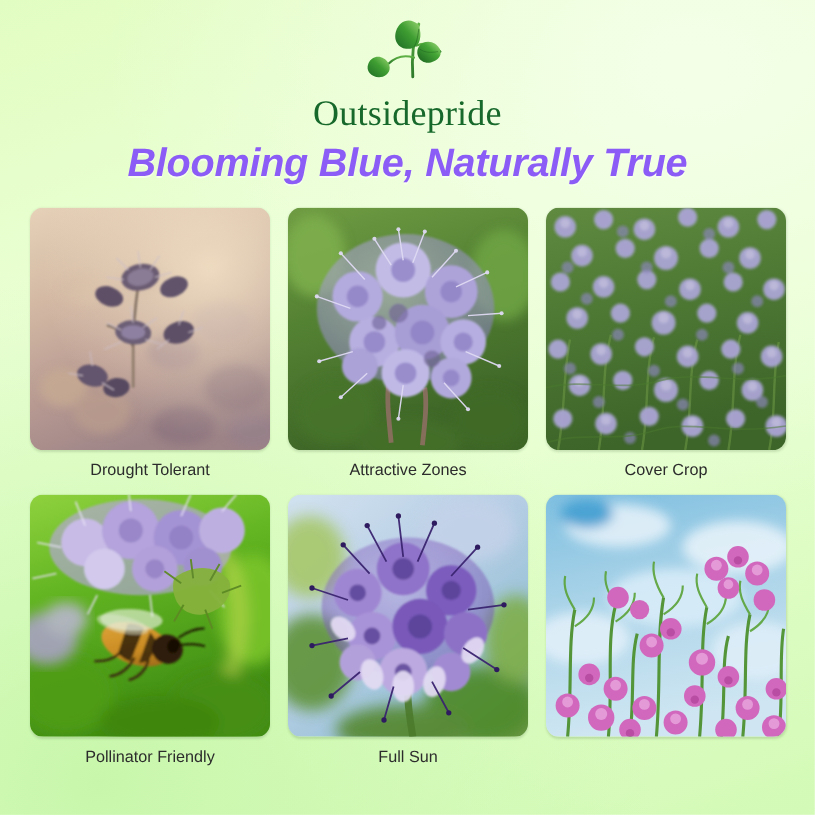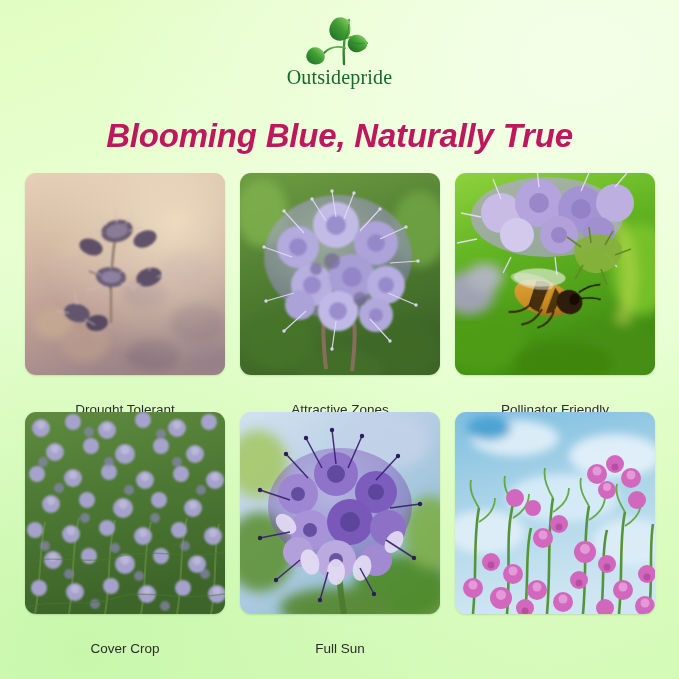--- a/index.html
+++ b/index.html
@@ -36,39 +36,39 @@
 
   .brand-mark {
     height: 58px;
     display: flex;
     align-items: flex-end;
     justify-content: center;
   }
 
   .brand-name {
     font-family: "Liberation Serif", "DejaVu Serif", serif;
-    font-size: 20px;
+    font-size: 30px;
     letter-spacing: 0.2px;
     color: #17682b;
-    margin-top: 1px;
+    margin-top: 14px;
     line-height: 1;
   }
 
   
   .headline {
     position: absolute;
     top: 117px;
     left: 0;
     width: 679px;
     text-align: center;
     font-size: 33px;
     font-weight: bold;
     font-style: italic;
     letter-spacing: -0.2px;
-    color: #be185d;
+    color: #8b5cf6;
     text-shadow: 0 1px 0 rgba(255,255,255,.55);
     white-space: nowrap;
   }
 
   
   .grid {
     position: absolute;
     top: 173px;
     left: 25px;
     width: 630px;
@@ -94,21 +94,21 @@
   }
 
   .thumb svg { display: block; width: 200px; height: 202px; }
 
   .caption {
     width: 200px;
     text-align: center;
     font-size: 13.5px;
     color: #2c2c2c;
     line-height: 1;
-    margin-top: 28px;
+    margin-top: 10px;
     white-space: nowrap;
   }
 </style>
 </head>
 <body>
 
 <div class="page">
 
   <div class="brand">
     <div class="brand-mark">
@@ -288,107 +288,20 @@
               <circle cx="150" cy="168" r="1.7"></circle>
               <circle cx="92" cy="176" r="1.7"></circle>
             <circle cx="44" cy="158" r="1.7"></circle>
               <circle cx="26" cy="128" r="1.7"></circle>
               <circle cx="24" cy="74" r="1.7"></circle>
             <circle cx="44" cy="38" r="1.7"></circle>
           </g>
         </svg>
       </div>
       <div class="caption">Attractive Zones</div>
-    </div>
-
-    <div class="cell">
-      <div class="thumb">
-        <svg viewBox="0 0 200 202" preserveAspectRatio="none" aria-hidden="true">
-          <defs>
-            <linearGradient id="g3bg" x1="0" y1="0" x2="0.3" y2="1">
-              <stop offset="0%" stop-color="#8fd23e"></stop>
-              <stop offset="40%" stop-color="#63b522"></stop>
-              <stop offset="100%" stop-color="#3f8c13"></stop>
-            </linearGradient>
-            <filter id="g3blur">
-                <feGaussianBlur stdDeviation="5.5"></feGaussianBlur>
-              </filter>
-            <filter id="g3soft">
-                <feGaussianBlur stdDeviation="0.7"></feGaussianBlur>
-              </filter>
-            <linearGradient id="beeBody" x1="0" y1="0" x2="1" y2="1">
-              <stop offset="0%" stop-color="#e0a93c"></stop>
-              <stop offset="60%" stop-color="#c98a22"></stop>
-              <stop offset="100%" stop-color="#8a5c14"></stop>
-            </linearGradient>
-          </defs>
-          <rect width="200" height="202" fill="url(#g3bg)"></rect>
-          <g filter="url(#g3blur)" opacity="0.9">
-            <ellipse cx="30" cy="166" rx="40" ry="34" fill="#4f9c18"></ellipse>
-            <ellipse cx="160" cy="178" rx="46" ry="32" fill="#478f14"></ellipse>
-            <ellipse cx="186" cy="96" rx="30" ry="46" fill="#7ac42c"></ellipse>
-            <ellipse cx="108" cy="190" rx="50" ry="22" fill="#3f8610"></ellipse>
-            <path d="M150 40 C176 60 182 110 166 150" stroke="#cfe05a" stroke-width="14" fill="none" opacity="0.55"></path>
-          </g>
-
-          <g filter="url(#g3soft)">
-            <ellipse cx="92" cy="44" rx="76" ry="40" fill="#b7a6dd" opacity="0.65"></ellipse>
-            <circle cx="46" cy="40" r="20" fill="#c8bbe6"></circle>
-            <circle cx="84" cy="30" r="24" fill="#b4a3dc"></circle>
-            <circle cx="126" cy="36" r="23" fill="#a493d4"></circle>
-            <circle cx="160" cy="30" r="19" fill="#bdb0e0"></circle>
-            <circle cx="62" cy="62" r="17" fill="#d2c9ec"></circle>
-            <circle cx="104" cy="62" r="19" fill="#b2a0da"></circle>
-            <circle cx="144" cy="60" r="16" fill="#a190d0"></circle>
-            <g fill="#8b79bf" opacity="0.65">
-              <circle cx="84" cy="30" r="10"></circle>
-                <circle cx="126" cy="36" r="10"></circle>
-                <circle cx="104" cy="62" r="8"></circle>
-            </g>
-            <g stroke="#e6dff5" stroke-width="1.3" fill="none" opacity="0.92">
-              <path d="M46 26 L38 6 M84 14 L82 -4 M126 18 L134 0 M160 14 L172 0
-                       M26 44 L6 40 M22 66 L2 70 M56 84 L48 100 M100 84 L102 102 M150 80 L162 94"></path>
-            </g>
-          </g>
-
-          <g opacity="0.95">
-            <path d="M120 70 C134 58 156 58 166 72 C170 84 160 98 144 100 C128 102 116 88 120 70 Z" fill="#86b23c"></path>
-            <g stroke="#5d8a24" stroke-width="1.6" fill="none">
-              <path d="M126 74 L112 64 M136 70 L134 54 M150 72 L158 58 M160 82 L176 76 M146 96 L152 112 M128 92 L120 106"></path>
-            </g>
-          </g>
-
-          <g transform="translate(54,82) rotate(18)" filter="url(#g3soft)">
-            <ellipse cx="46" cy="30" rx="30" ry="17" fill="url(#beeBody)"></ellipse>
-            <g fill="#2e1f08">
-              <path d="M34 16 C40 14 44 14 48 15 L46 45 C42 45 38 44 34 42 Z" opacity="0.85"></path>
-              <path d="M54 17 C58 19 61 22 63 26 L60 40 C58 42 56 43 53 44 Z" opacity="0.8"></path>
-              <ellipse cx="72" cy="26" rx="13" ry="12"></ellipse>
-            </g>
-            <ellipse cx="76" cy="22" rx="5" ry="6" fill="#120c03"></ellipse>
-            <g stroke="#1d1405" stroke-width="1.6" fill="none">
-              <path d="M78 14 C84 6 90 2 96 0"></path>
-              <path d="M80 20 C88 16 94 14 101 14"></path>
-            </g>
-            <ellipse cx="36" cy="12" rx="26" ry="9" fill="#eef4e2" opacity="0.62" transform="rotate(-16 36 12)"></ellipse>
-            <ellipse cx="30" cy="18" rx="22" ry="7" fill="#e2ead4" opacity="0.5" transform="rotate(-4 30 18)"></ellipse>
-            <g stroke="#3a2a0c" stroke-width="2" fill="none" stroke-linecap="round">
-              <path d="M60 40 C60 50 56 56 50 60"></path>
-              <path d="M48 42 C46 52 42 58 34 62"></path>
-              <path d="M36 40 C32 48 26 52 18 54"></path>
-            </g>
-          </g>
-
-          <g filter="url(#g3blur)" opacity="0.8">
-            <ellipse cx="14" cy="120" rx="26" ry="22" fill="#b3a2d8"></ellipse>
-            <ellipse cx="30" cy="104" rx="18" ry="14" fill="#c4b7e3"></ellipse>
-          </g>
-        </svg>
-      </div>
-      <div class="caption">Pollinator Friendly</div>
     </div>
 
     <div class="cell">
       <div class="thumb">
         <svg viewBox="0 0 200 202" preserveAspectRatio="none" aria-hidden="true">
           <defs>
             <linearGradient id="g4bg" x1="0" y1="0" x2="0.2" y2="1">
               <stop offset="0%" stop-color="#5f8a3f"></stop>
               <stop offset="50%" stop-color="#4c7733"></stop>
               <stop offset="100%" stop-color="#3d6429"></stop>
@@ -498,20 +411,107 @@
           </g>
         </svg>
       </div>
       <div class="caption">Cover Crop</div>
     </div>
 
     <div class="cell">
       <div class="thumb">
         <svg viewBox="0 0 200 202" preserveAspectRatio="none" aria-hidden="true">
           <defs>
+            <linearGradient id="g3bg" x1="0" y1="0" x2="0.3" y2="1">
+              <stop offset="0%" stop-color="#8fd23e"></stop>
+              <stop offset="40%" stop-color="#63b522"></stop>
+              <stop offset="100%" stop-color="#3f8c13"></stop>
+            </linearGradient>
+            <filter id="g3blur">
+                <feGaussianBlur stdDeviation="5.5"></feGaussianBlur>
+              </filter>
+            <filter id="g3soft">
+                <feGaussianBlur stdDeviation="0.7"></feGaussianBlur>
+              </filter>
+            <linearGradient id="beeBody" x1="0" y1="0" x2="1" y2="1">
+              <stop offset="0%" stop-color="#e0a93c"></stop>
+              <stop offset="60%" stop-color="#c98a22"></stop>
+              <stop offset="100%" stop-color="#8a5c14"></stop>
+            </linearGradient>
+          </defs>
+          <rect width="200" height="202" fill="url(#g3bg)"></rect>
+          <g filter="url(#g3blur)" opacity="0.9">
+            <ellipse cx="30" cy="166" rx="40" ry="34" fill="#4f9c18"></ellipse>
+            <ellipse cx="160" cy="178" rx="46" ry="32" fill="#478f14"></ellipse>
+            <ellipse cx="186" cy="96" rx="30" ry="46" fill="#7ac42c"></ellipse>
+            <ellipse cx="108" cy="190" rx="50" ry="22" fill="#3f8610"></ellipse>
+            <path d="M150 40 C176 60 182 110 166 150" stroke="#cfe05a" stroke-width="14" fill="none" opacity="0.55"></path>
+          </g>
+
+          <g filter="url(#g3soft)">
+            <ellipse cx="92" cy="44" rx="76" ry="40" fill="#b7a6dd" opacity="0.65"></ellipse>
+            <circle cx="46" cy="40" r="20" fill="#c8bbe6"></circle>
+            <circle cx="84" cy="30" r="24" fill="#b4a3dc"></circle>
+            <circle cx="126" cy="36" r="23" fill="#a493d4"></circle>
+            <circle cx="160" cy="30" r="19" fill="#bdb0e0"></circle>
+            <circle cx="62" cy="62" r="17" fill="#d2c9ec"></circle>
+            <circle cx="104" cy="62" r="19" fill="#b2a0da"></circle>
+            <circle cx="144" cy="60" r="16" fill="#a190d0"></circle>
+            <g fill="#8b79bf" opacity="0.65">
+              <circle cx="84" cy="30" r="10"></circle>
+                <circle cx="126" cy="36" r="10"></circle>
+                <circle cx="104" cy="62" r="8"></circle>
+            </g>
+            <g stroke="#e6dff5" stroke-width="1.3" fill="none" opacity="0.92">
+              <path d="M46 26 L38 6 M84 14 L82 -4 M126 18 L134 0 M160 14 L172 0
+                       M26 44 L6 40 M22 66 L2 70 M56 84 L48 100 M100 84 L102 102 M150 80 L162 94"></path>
+            </g>
+          </g>
+
+          <g opacity="0.95">
+            <path d="M120 70 C134 58 156 58 166 72 C170 84 160 98 144 100 C128 102 116 88 120 70 Z" fill="#86b23c"></path>
+            <g stroke="#5d8a24" stroke-width="1.6" fill="none">
+              <path d="M126 74 L112 64 M136 70 L134 54 M150 72 L158 58 M160 82 L176 76 M146 96 L152 112 M128 92 L120 106"></path>
+            </g>
+          </g>
+
+          <g transform="translate(54,82) rotate(18)" filter="url(#g3soft)">
+            <ellipse cx="46" cy="30" rx="30" ry="17" fill="url(#beeBody)"></ellipse>
+            <g fill="#2e1f08">
+              <path d="M34 16 C40 14 44 14 48 15 L46 45 C42 45 38 44 34 42 Z" opacity="0.85"></path>
+              <path d="M54 17 C58 19 61 22 63 26 L60 40 C58 42 56 43 53 44 Z" opacity="0.8"></path>
+              <ellipse cx="72" cy="26" rx="13" ry="12"></ellipse>
+            </g>
+            <ellipse cx="76" cy="22" rx="5" ry="6" fill="#120c03"></ellipse>
+            <g stroke="#1d1405" stroke-width="1.6" fill="none">
+              <path d="M78 14 C84 6 90 2 96 0"></path>
+              <path d="M80 20 C88 16 94 14 101 14"></path>
+            </g>
+            <ellipse cx="36" cy="12" rx="26" ry="9" fill="#eef4e2" opacity="0.62" transform="rotate(-16 36 12)"></ellipse>
+            <ellipse cx="30" cy="18" rx="22" ry="7" fill="#e2ead4" opacity="0.5" transform="rotate(-4 30 18)"></ellipse>
+            <g stroke="#3a2a0c" stroke-width="2" fill="none" stroke-linecap="round">
+              <path d="M60 40 C60 50 56 56 50 60"></path>
+              <path d="M48 42 C46 52 42 58 34 62"></path>
+              <path d="M36 40 C32 48 26 52 18 54"></path>
+            </g>
+          </g>
+
+          <g filter="url(#g3blur)" opacity="0.8">
+            <ellipse cx="14" cy="120" rx="26" ry="22" fill="#b3a2d8"></ellipse>
+            <ellipse cx="30" cy="104" rx="18" ry="14" fill="#c4b7e3"></ellipse>
+          </g>
+        </svg>
+      </div>
+      <div class="caption">Pollinator Friendly</div>
+    </div>
+
+    <div class="cell">
+      <div class="thumb">
+        <svg viewBox="0 0 200 202" preserveAspectRatio="none" aria-hidden="true">
+          <defs>
             <linearGradient id="g5bg" x1="0.1" y1="0" x2="0.9" y2="1">
               <stop offset="0%" stop-color="#cfe0ee"></stop>
               <stop offset="40%" stop-color="#b9cfe6"></stop>
               <stop offset="72%" stop-color="#9bc3d8"></stop>
               <stop offset="100%" stop-color="#6f9a4a"></stop>
             </linearGradient>
             <filter id="g5blur">
                 <feGaussianBlur stdDeviation="6"></feGaussianBlur>
               </filter>
             <filter id="g5soft">

